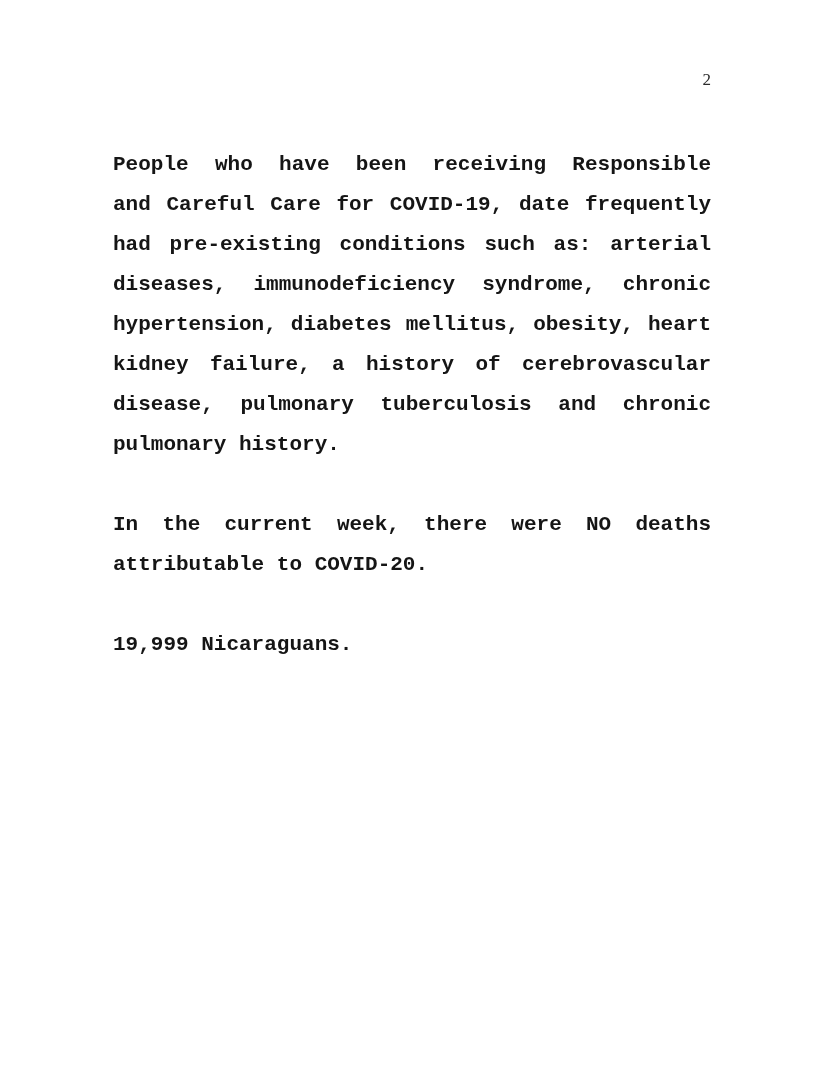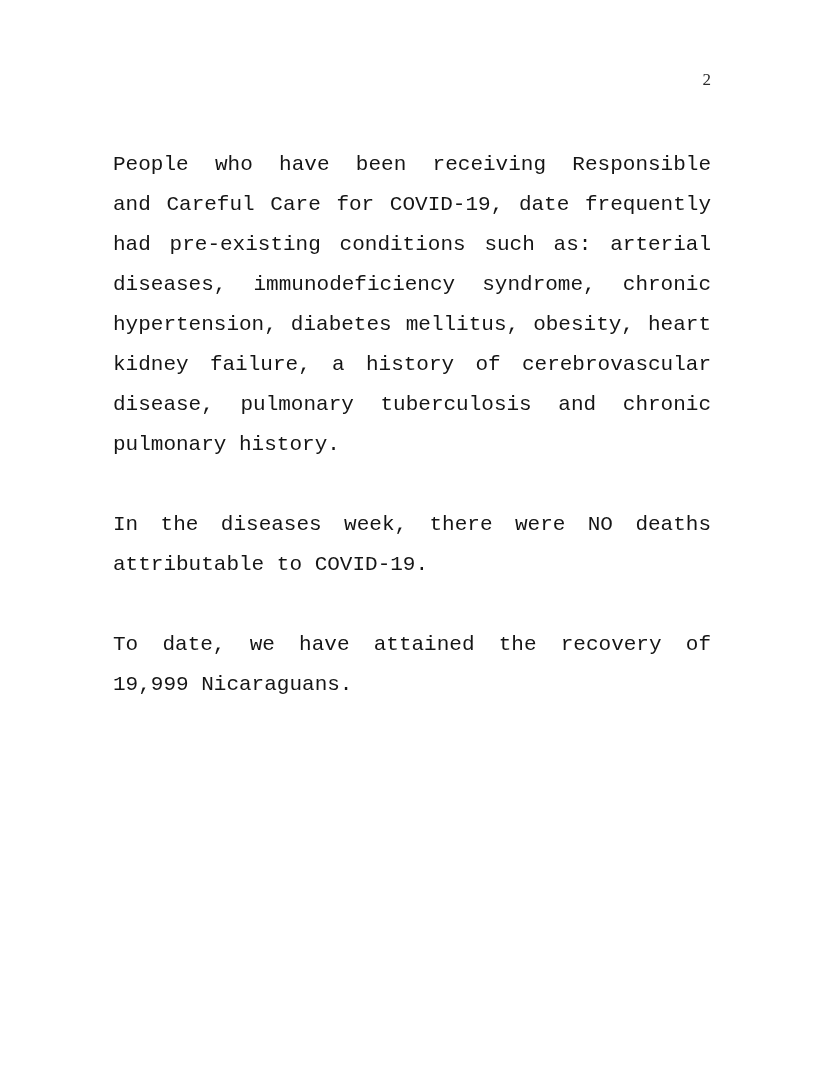--- a/index.html
+++ b/index.html
@@ -24,21 +24,21 @@
     font-size: 17px;
     line-height: 20px;
     color: #2b2b2b;
   }
   .doc-body {
     position: absolute;
     top: 145px;
     left: 113px;
     width: 598px;
     font-family: "Liberation Mono", "DejaVu Sans Mono", monospace;
-    font-weight: 400;
+    font-weight: 700;
     font-size: 21px;
     line-height: 40px;
     color: #151515;
     -webkit-font-smoothing: antialiased;
   }
   .paragraph {
     margin: 0 0 40px 0;
   }
   .paragraph:last-child {
     margin-bottom: 0;
@@ -65,24 +65,23 @@
       <div class="line">and Careful Care for COVID-19, date frequently</div>
       <div class="line">had pre-existing conditions such as: arterial</div>
       <div class="line">diseases, immunodeficiency syndrome, chronic</div>
       <div class="line">hypertension, diabetes mellitus, obesity, heart</div>
       <div class="line">kidney failure, a history of cerebrovascular</div>
       <div class="line">disease, pulmonary tuberculosis and chronic</div>
       <div class="line last">pulmonary history.</div>
     </div>
 
     <div class="paragraph">
-      <div class="line">In the diseases week, there were NO deaths</div>
-      <div class="line last">attributable to COVID-19.</div>
+      <div class="line">In the current week, there were NO deaths</div>
+      <div class="line last">attributable to COVID-20.</div>
     </div>
 
     <div class="paragraph">
-      <div class="line">To date, we have attained the recovery of</div>
       <div class="line last">19,999 Nicaraguans.</div>
     </div>
 
 
   </div>
 </div>
 
 </body></html>

